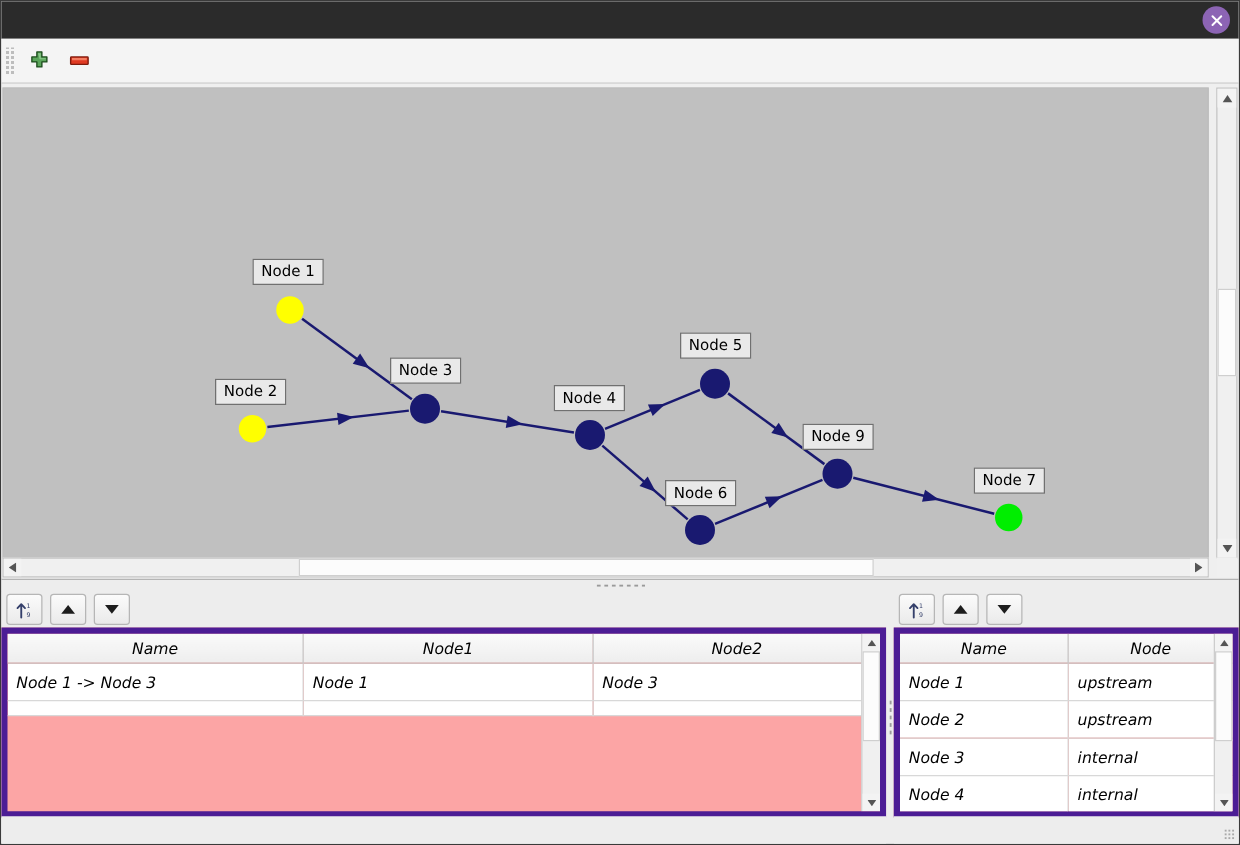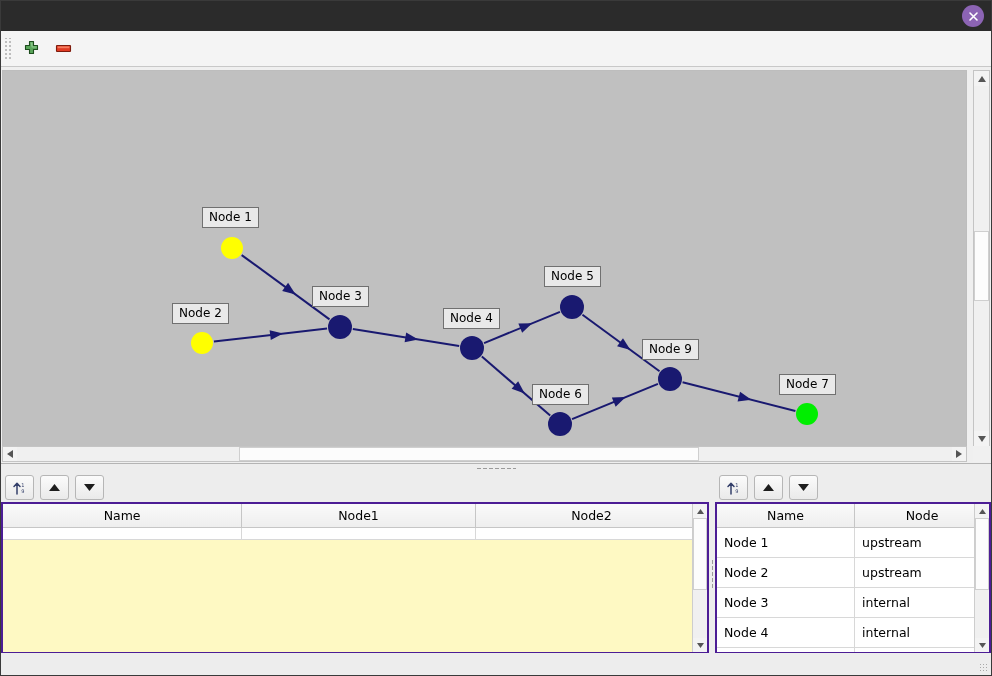--- a/index.html
+++ b/index.html
@@ -153,23 +153,24 @@
     width: 29px; height: 25px;
     background: linear-gradient(#fbfbfb, #eaeaea);
     border: 1px solid #b6b6b6;
     border-radius: 3px;
     display: flex; align-items: center; justify-content: center;
     cursor: pointer;
   }
 
   .table-wrap {
     position: absolute;
-    background: #fef9c3;
-    border: 2px solid #4c1d95;
+    background: #fca5a5;
+    border: 5px solid #4c1d95;
     overflow: hidden;
+    font-style: italic;
   }
   table.grid { border-collapse: collapse; width: 100%; table-layout: fixed; }
   table.grid th {
     background: linear-gradient(#fafafa, #eeeeee);
     border-right: 1px solid #c6c6c6;
     border-bottom: 1px solid #c6c6c6;
     font-weight: normal;
     font-size: 12.5px;
     color: #000;
     height: 23px;
@@ -348,20 +349,25 @@
             </colgroup>
           <thead>
               <tr id="left-head">
                 <th>Name</th>
                 <th>Node1</th>
                 <th>Node2</th>
               </tr>
             </thead>
           <tbody id="left-body">
               <tr>
+                <td>Node 1 -&gt; Node 3</td>
+                <td>Node 1</td>
+                <td>Node 3</td>
+              </tr>
+              <tr>
                 <td style="height: 12px;"></td>
                 <td style="height: 12px;"></td>
                 <td style="height: 12px;"></td>
               </tr>
             </tbody>
         </table>
         <div class="tbl-sb">
           <div class="sb-arrow" style="top:0;left:0;width:14px;height:14px;">
             <svg width="7" height="5" viewBox="0 0 7 5">
                 <path d="M3.5 0 L7 5 L0 5 z" fill="#555"></path>

